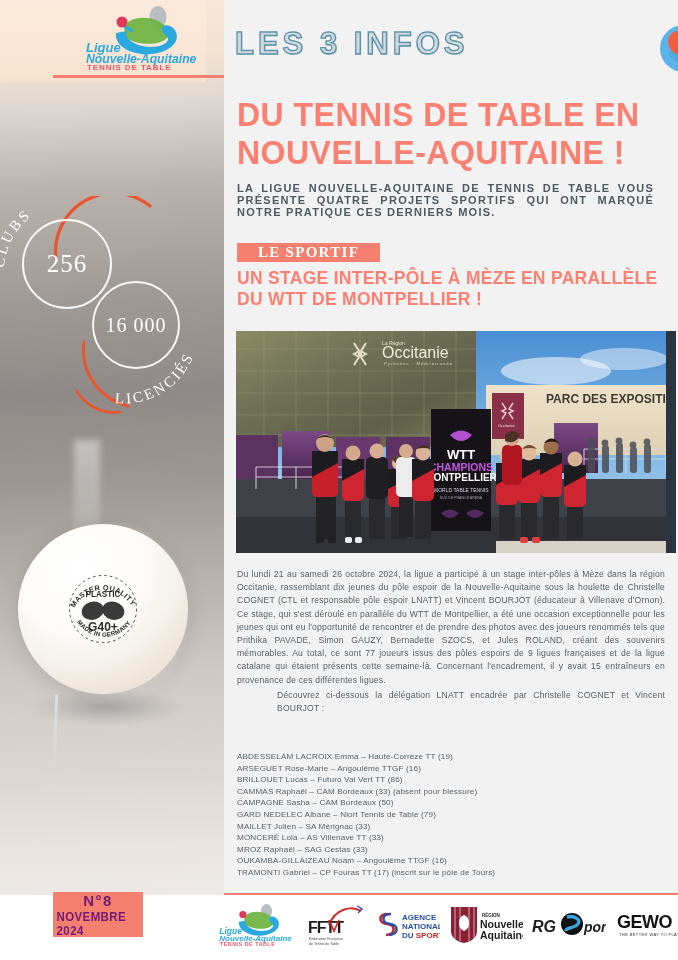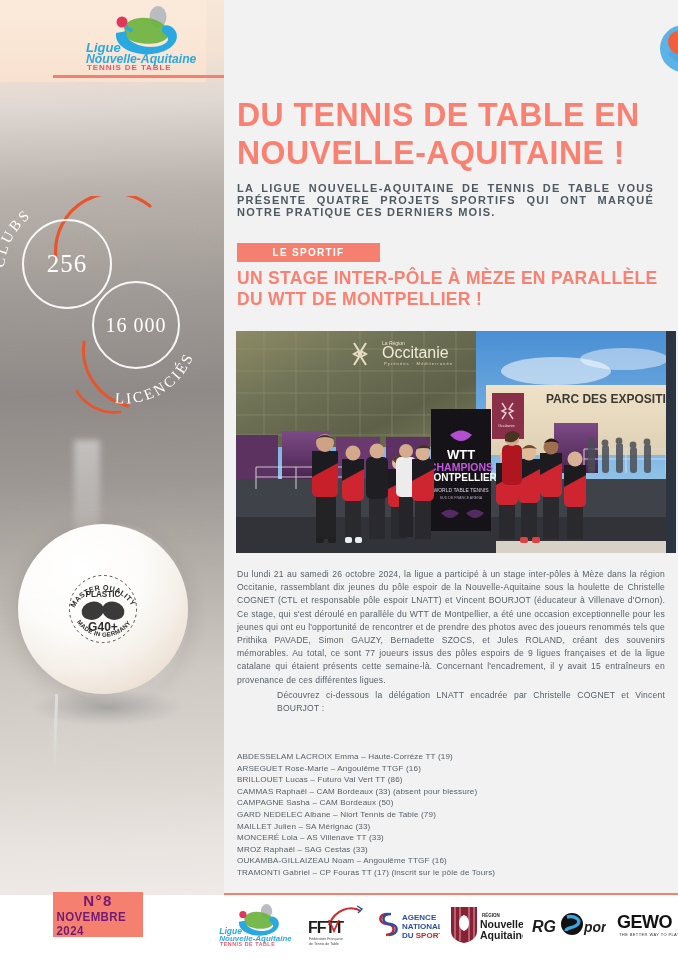--- a/index.html
+++ b/index.html
@@ -211,23 +211,23 @@
 
   .tag {
     position: absolute;
     left: 13px; top: 243px;
     width: 143px; height: 19px;
     background: #f5806f;
     color: #ffffff;
     display: flex;
     align-items: center;
     justify-content: center;
-    font-family: Liberation Sans, sans-serif;
+    font-family: Liberation Serif, serif;
     font-weight: bold;
-    font-size: 10px;
+    font-size: 15px;
     letter-spacing: 1.3px;
   }
 
   .subhead {
     position: absolute;
     left: 13px; top: 268px;
     width: 430px;
     font-family: "Liberation Sans Narrow", "Liberation Sans", sans-serif;
     font-weight: bold;
     font-size: 17.5px;
@@ -385,20 +385,21 @@
 
   <div class="header-rule"></div>
 
   <div class="issue-badge">
     <div class="issue-no">N°8</div>
     <div class="issue-date">NOVEMBRE 2024</div>
   </div>
 
   <div class="main">
 
+    <div class="kicker">LES 3 INFOS</div>
 
     <div class="paddle-icon">
       <svg viewBox="0 0 47 47" width="47" height="47">
         <circle cx="23.5" cy="23.5" r="23.5" fill="#5cb3e8"></circle>
         <path d="M23.5 0 A23.5 23.5 0 0 1 47 23.5 L30 47 L8 30 Z" fill="#46a3dd" opacity="0.55"></path>
         <ellipse cx="19" cy="18" rx="10.5" ry="12" fill="#f0603d" transform="rotate(-32 19 18)"></ellipse>
         <rect x="24" y="24" width="6" height="15" rx="3" fill="#f5b731" transform="rotate(-32 24 24)"></rect>
         <circle cx="29" cy="13.5" r="3.6" fill="#ffffff"></circle>
       </svg>
     </div>

